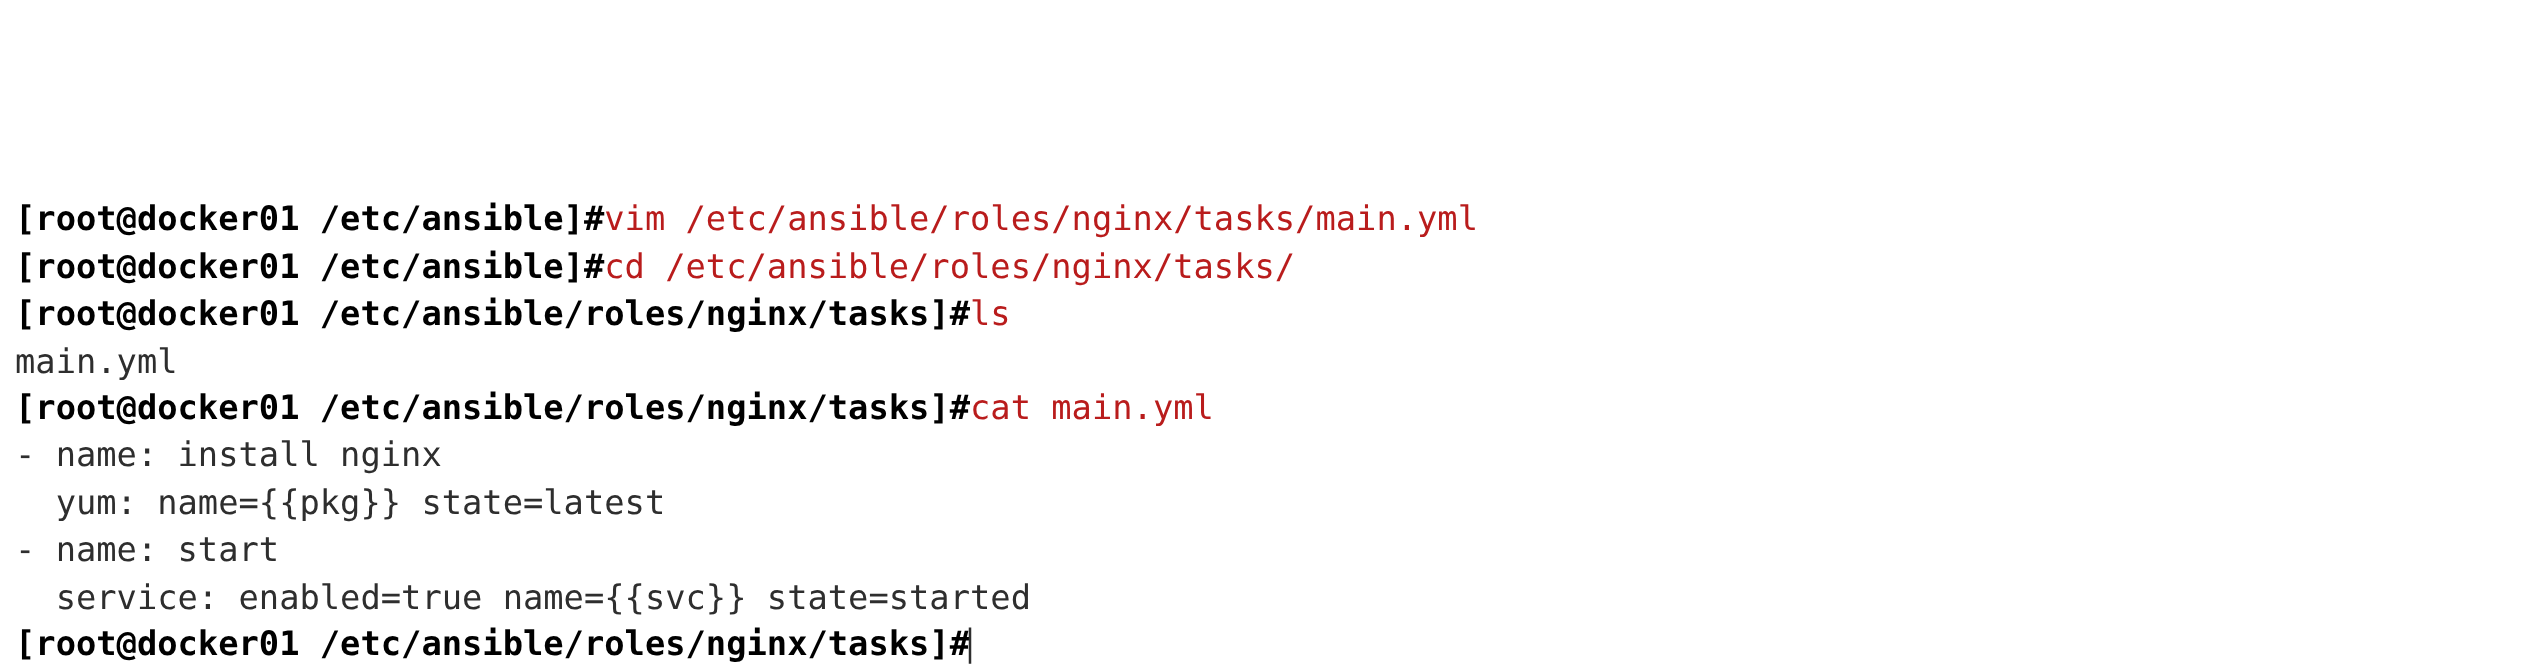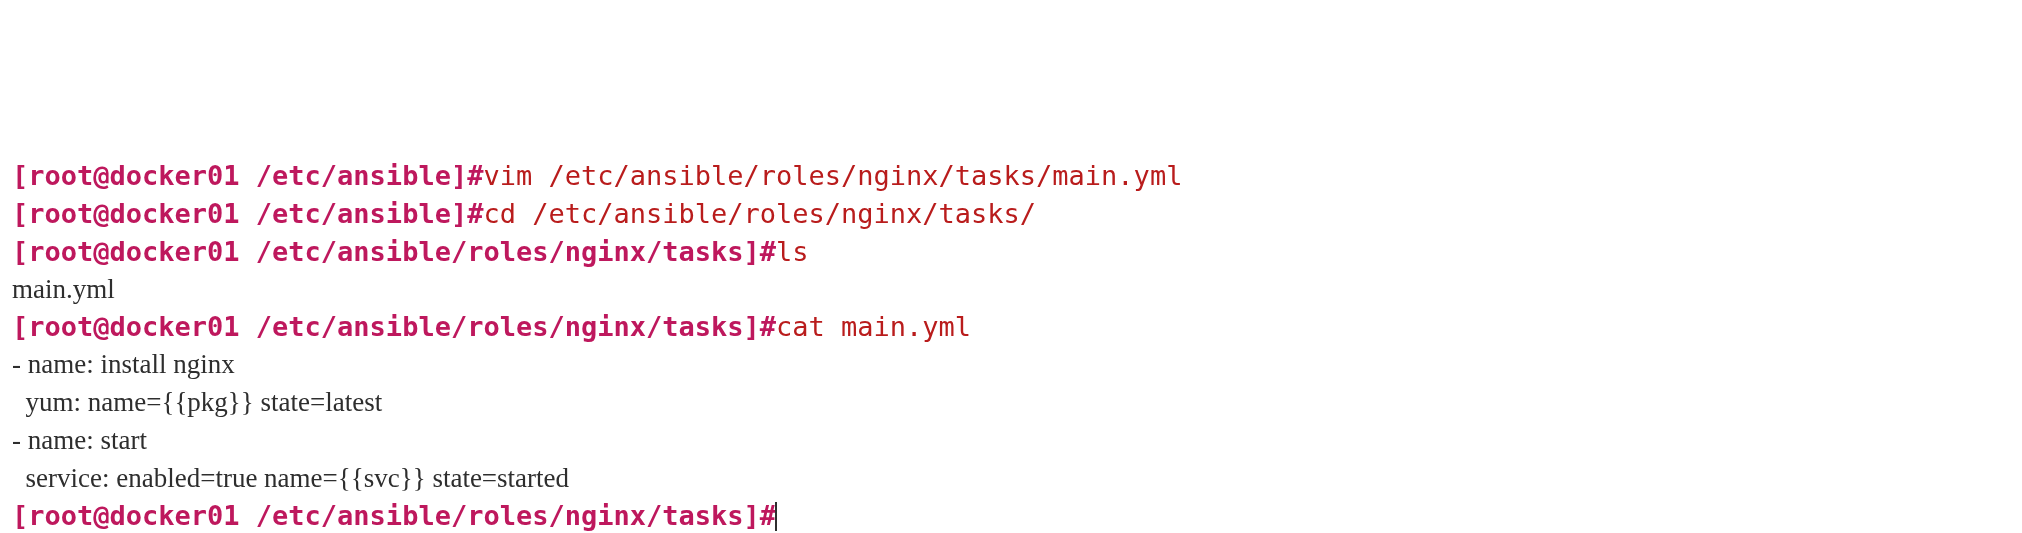--- a/index.html
+++ b/index.html
@@ -11,31 +11,30 @@
       font-family: "DejaVu Sans Mono", "Liberation Mono", "Consolas", monospace;
       font-size: 27px;
       line-height: 1.4;
       background: #ffffff;
       color: #2e2e2e;
       padding: 6px 12px;
       white-space: pre;
       font-weight: 500;
     }
     .prompt {
-      color: #be185d;
+      color: #000000;
       font-weight: bold;
     }
     .cmd {
       color: #b91c1c;
       font-weight: normal;
     }
     .output {
       color: #2e2e2e;
       font-weight: normal;
-      font-family: Liberation Serif, serif;
     }
     .cursor {
       display: inline-block;
       width: 2px;
       height: 1.1em;
       background: #2e2e2e;
       vertical-align: text-bottom;
       margin-left: -1px;
     }
     .line {

